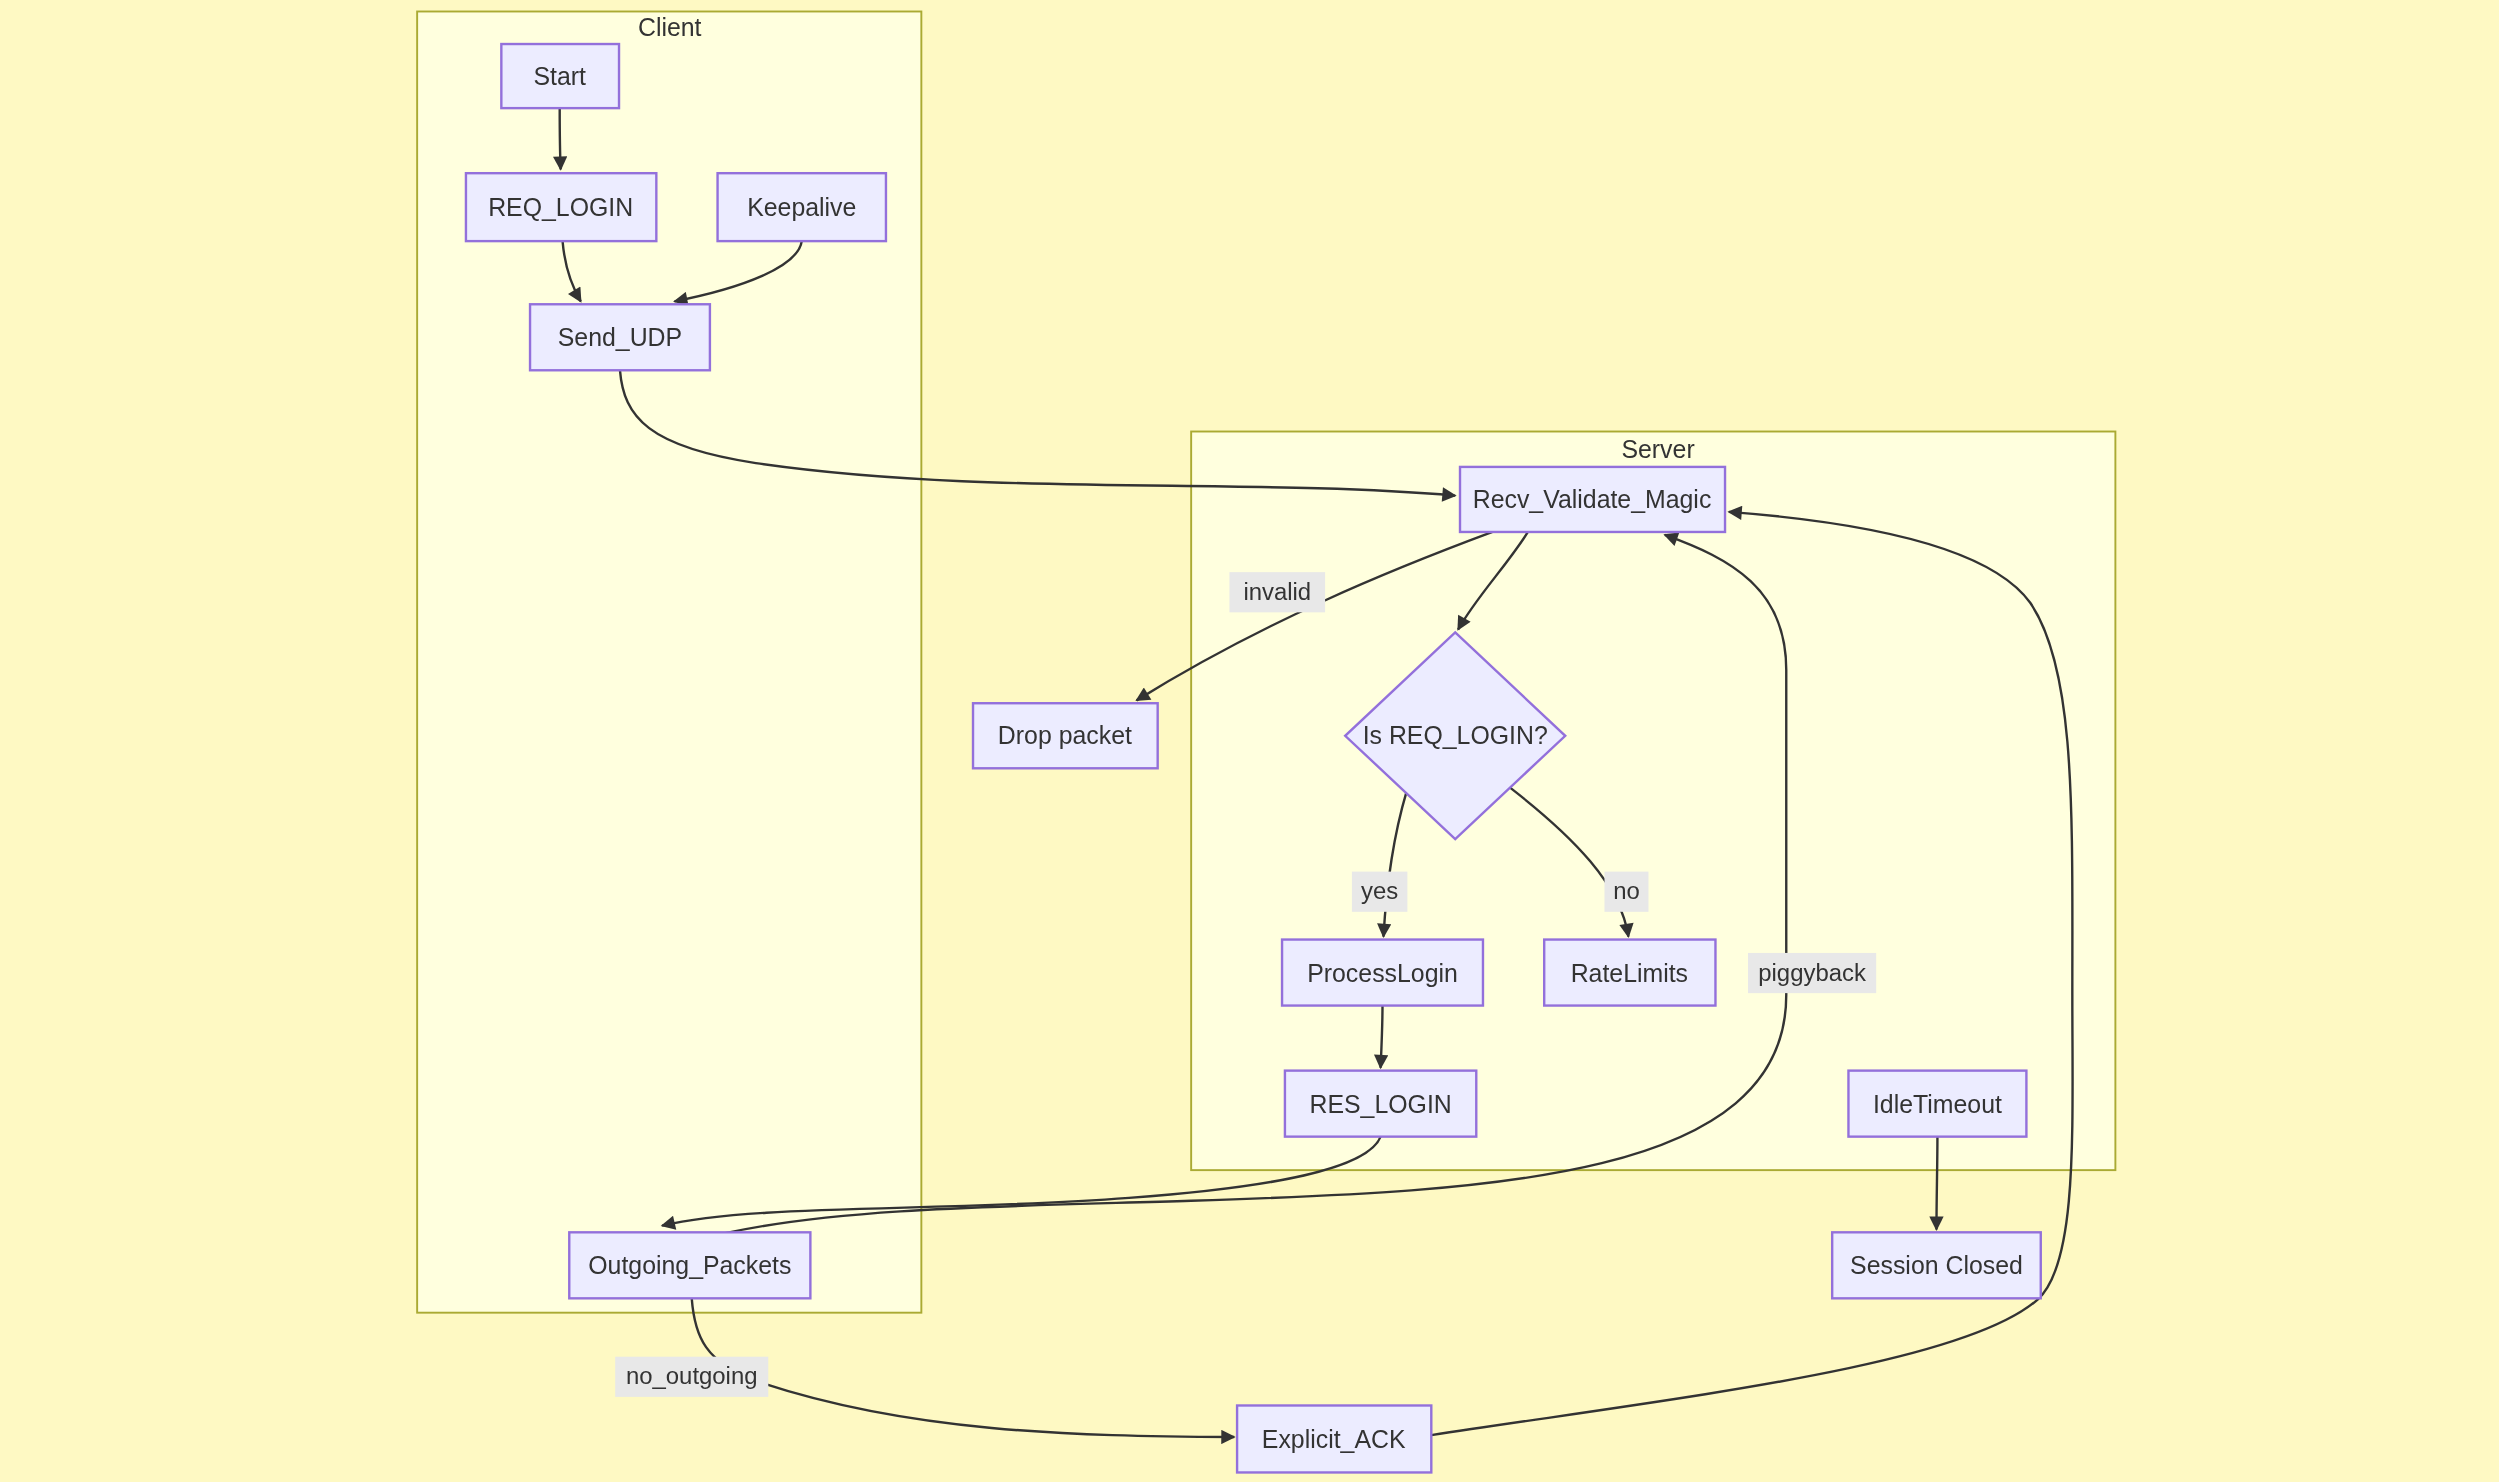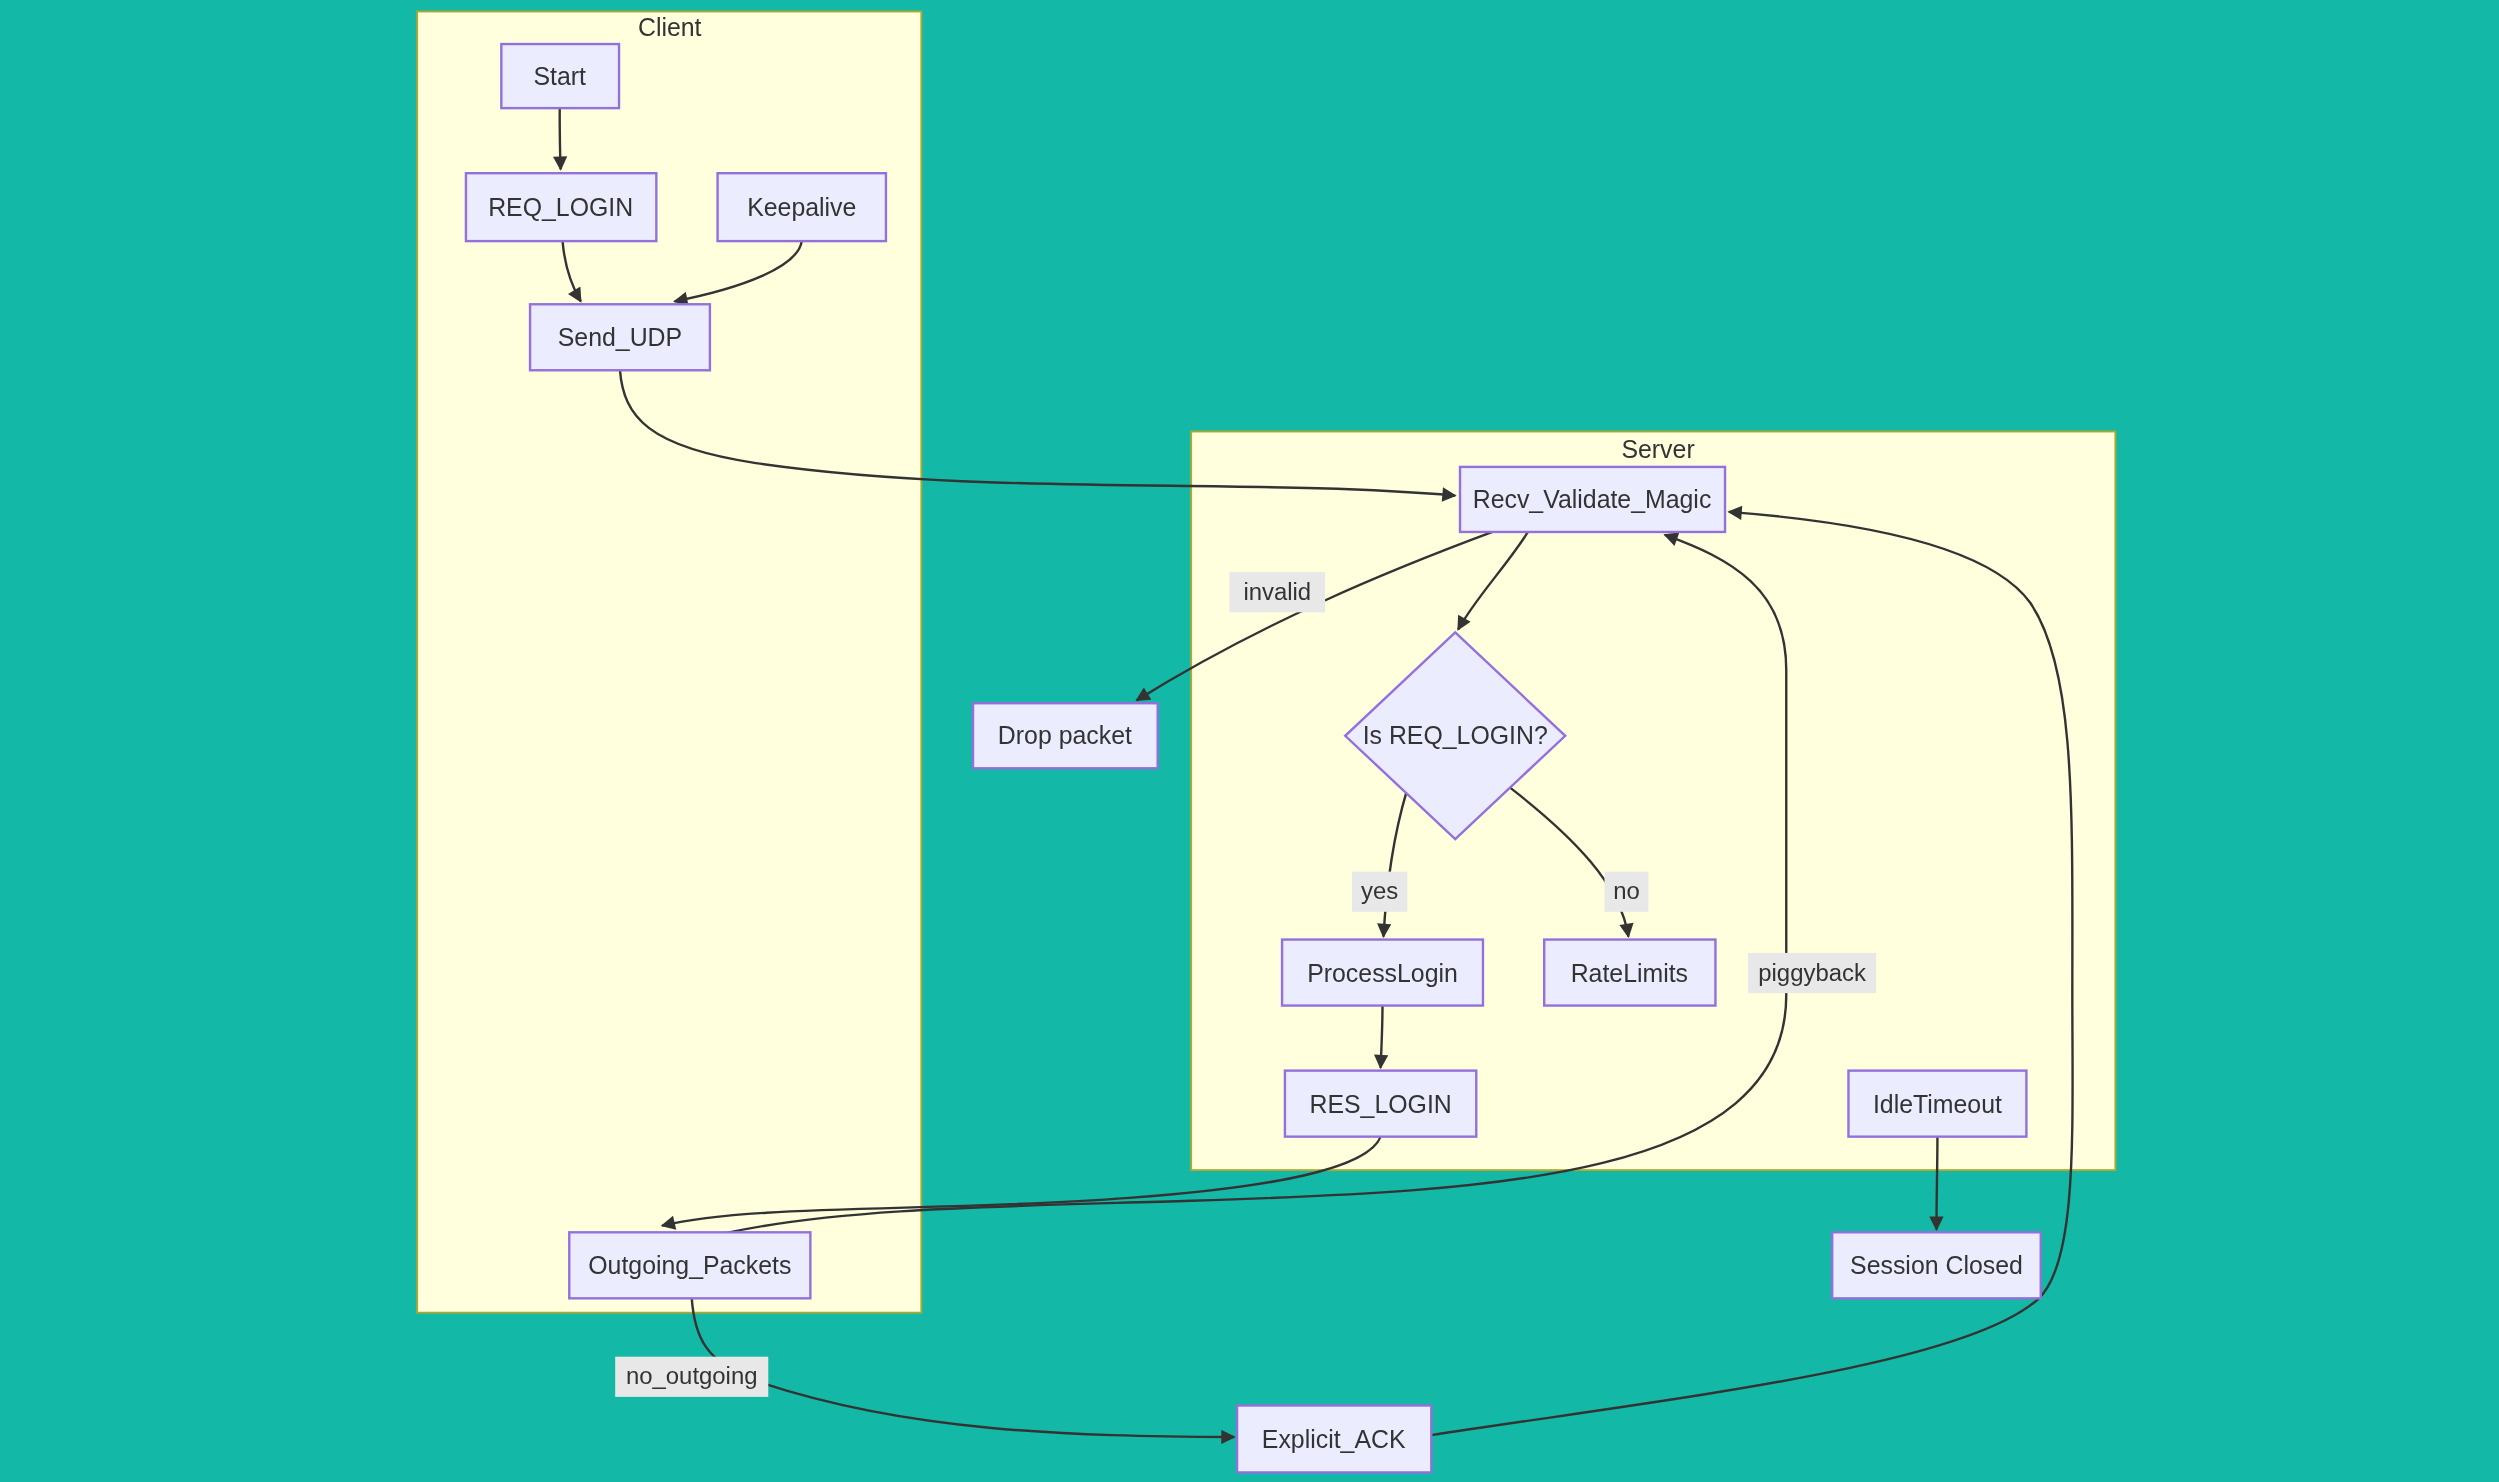--- a/index.html
+++ b/index.html
@@ -1,16 +1,16 @@
 <!DOCTYPE html>
 <html><head>
 <meta charset="utf-8">
 <style>
   html,body{margin:0;padding:0;background:#ffffff;}
-  .stage{width:2500px;height:1483px;position:relative;background:#14b8a6;overflow:hidden;}
+  .stage{width:2500px;height:1483px;position:relative;background:#fef9c3;overflow:hidden;}
   svg{display:block;}
   .cluster{fill:#FFFFDE;stroke:#AAAA33;stroke-width:2px;}
   .node{fill:#ECECFF;stroke:#9370DB;stroke-width:2.5px;}
   .edge{fill:none;stroke:#333333;stroke-width:2.5px;}
   .nlabel{font-family:"Liberation Sans",sans-serif;font-size:26px;fill:#333333;text-anchor:middle;}
   .clabel{font-family:"Liberation Sans",sans-serif;font-size:26px;fill:#333333;text-anchor:middle;}
   .elabel{font-family:"Liberation Sans",sans-serif;font-size:25px;fill:#333333;text-anchor:middle;}
   .elabel-bg{fill:#E8E8E8;}
 </style>
 </head>

